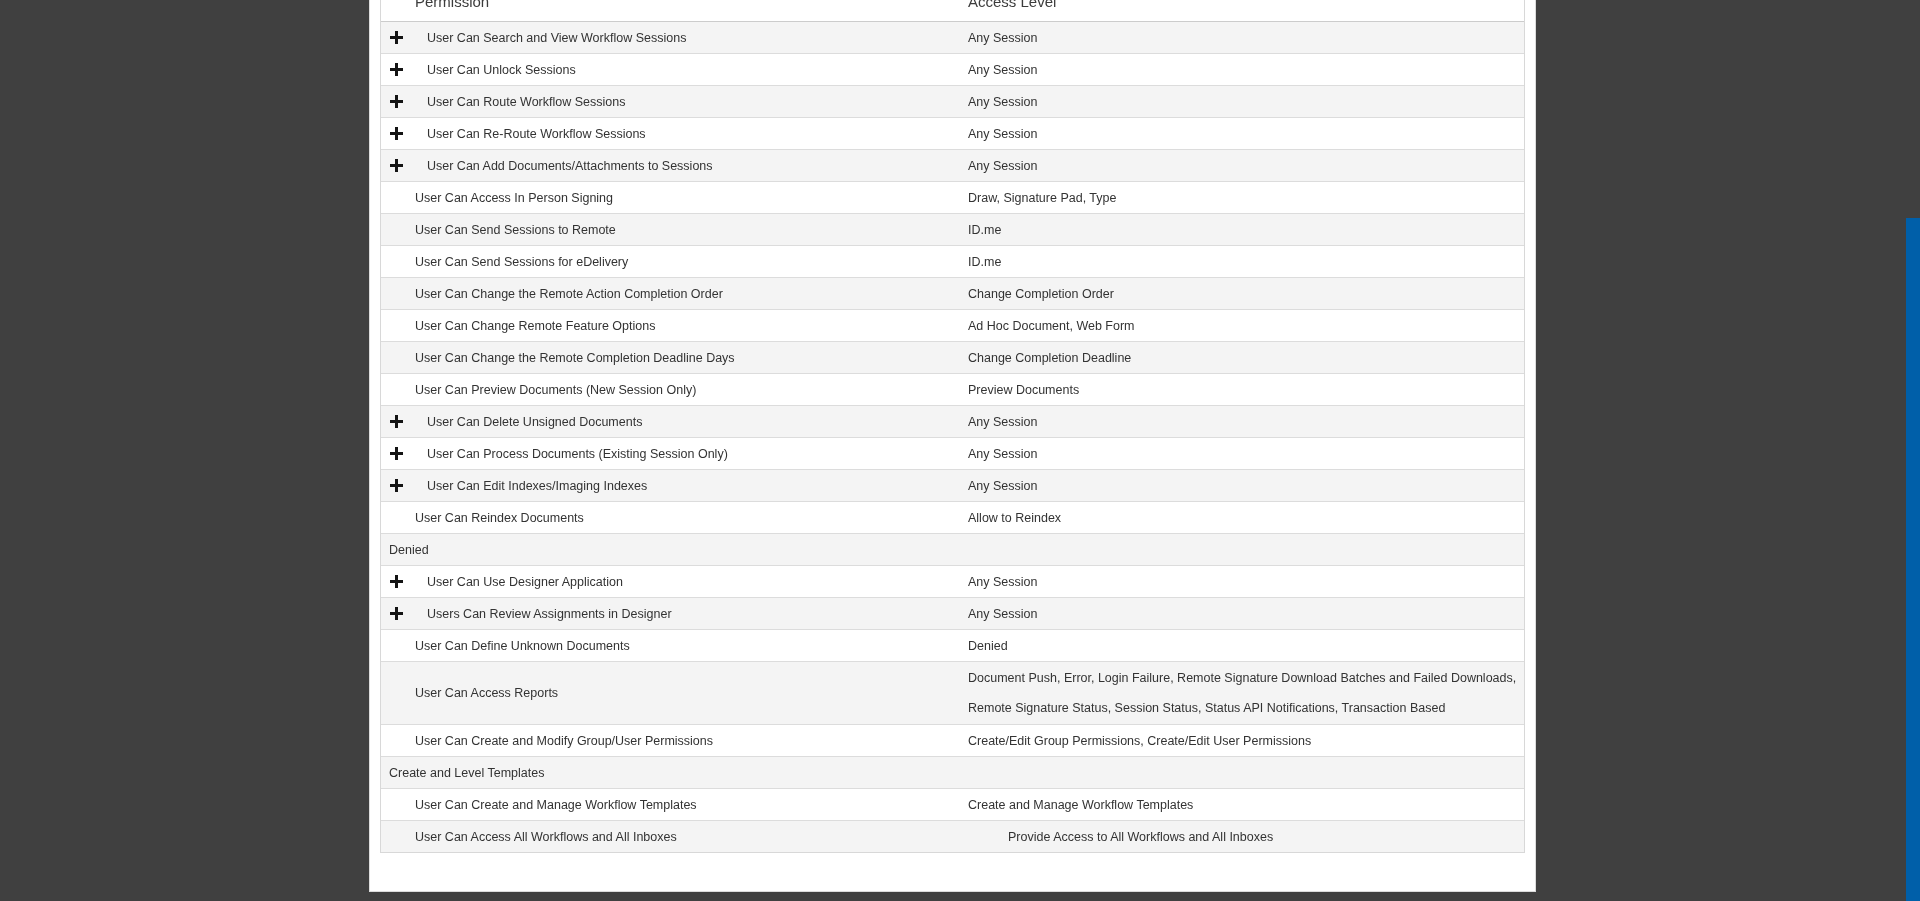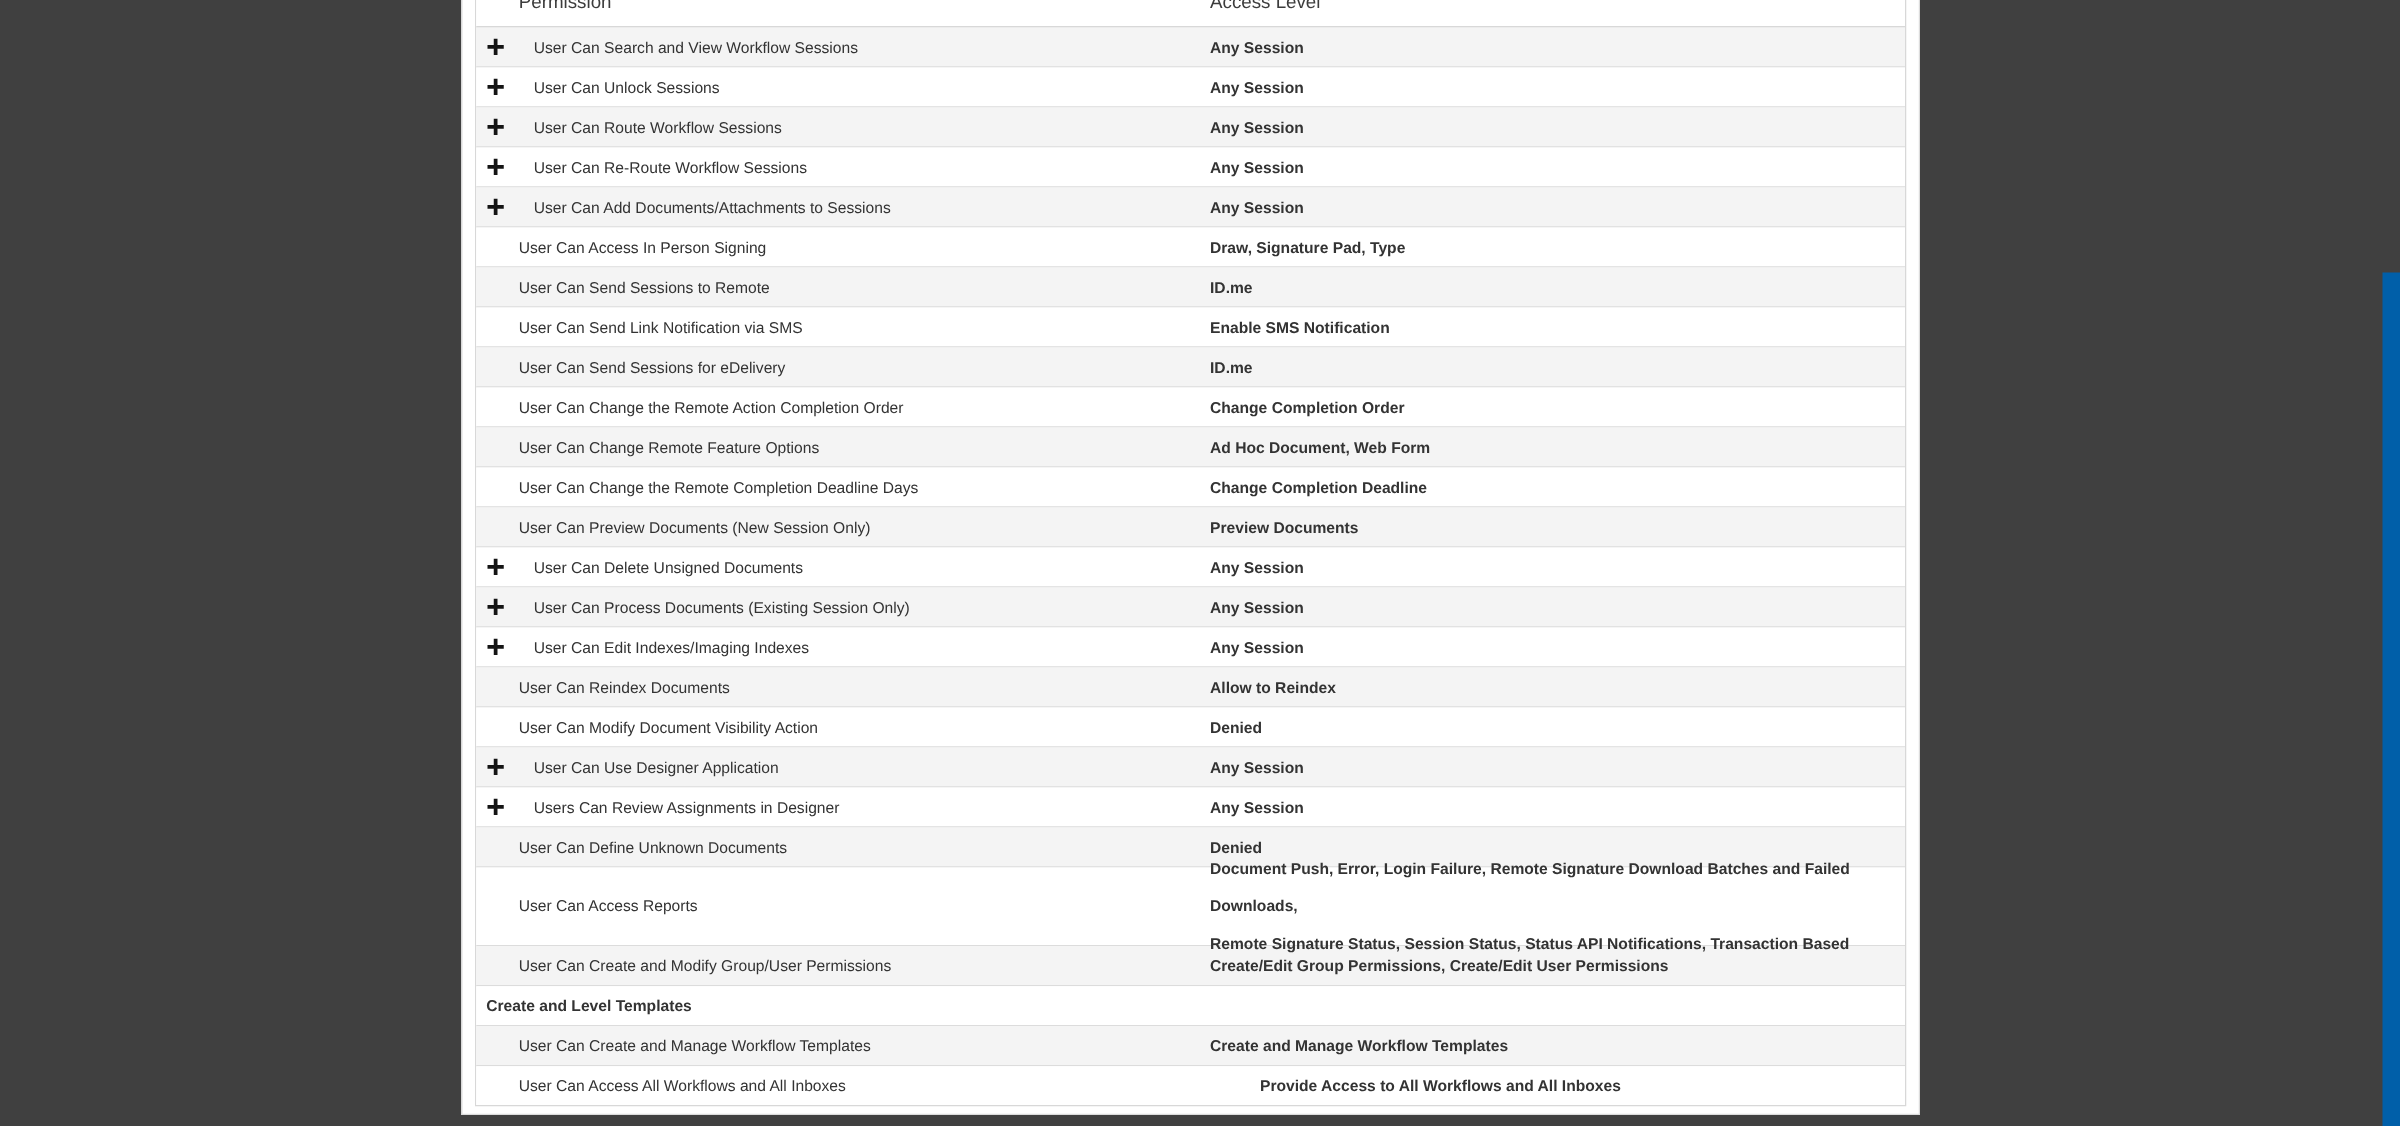--- a/index.html
+++ b/index.html
@@ -94,21 +94,20 @@
     width: 3px; height: 13px;
     background: #141414;
   }
   .no-expand .perm-text { margin-left: 34px; }
   .has-expand .perm-text { margin-left: 24px; }
   .cell-access {
     flex: 1;
     padding-left: 8px;
     line-height: 30px;
     white-space: pre-line;
-    font-weight: bold;
   }
   
   .scroll-thumb {
     position: absolute;
     top: 218px;
     right: 0;
     width: 14px;
     height: 683px;
     background: #005fa9;
   }
@@ -182,27 +181,20 @@
           <div class="row no-expand">
     <div class="cell-perm">
 
       <span class="perm-text">User Can Send Sessions to Remote</span>
     </div>
     <div class="cell-access">ID.me</div>
   </div>
           <div class="row no-expand">
     <div class="cell-perm">
 
-      <span class="perm-text">User Can Send Link Notification via SMS</span>
-    </div>
-    <div class="cell-access">Enable SMS Notification</div>
-  </div>
-          <div class="row no-expand">
-    <div class="cell-perm">
-
       <span class="perm-text">User Can Send Sessions for eDelivery</span>
     </div>
     <div class="cell-access">ID.me</div>
   </div>
           <div class="row no-expand">
     <div class="cell-perm">
 
       <span class="perm-text">User Can Change the Remote Action Completion Order</span>
     </div>
     <div class="cell-access">Change Completion Order</div>
@@ -256,24 +248,20 @@
     <div class="cell-access">Any Session</div>
   </div>
           <div class="row no-expand">
     <div class="cell-perm">
 
       <span class="perm-text">User Can Reindex Documents</span>
     </div>
     <div class="cell-access">Allow to Reindex</div>
   </div>
           <div class="row no-expand">
-    <div class="cell-perm">
-
-      <span class="perm-text">User Can Modify Document Visibility Action</span>
-    </div>
     <div class="cell-access">Denied</div>
   </div>
           <div class="row has-expand">
     <div class="cell-perm">
       <button class="expand-btn">
         <span class="plus-icon"></span>
       </button>
       <span class="perm-text">User Can Use Designer Application</span>
     </div>
     <div class="cell-access">Any Session</div>

